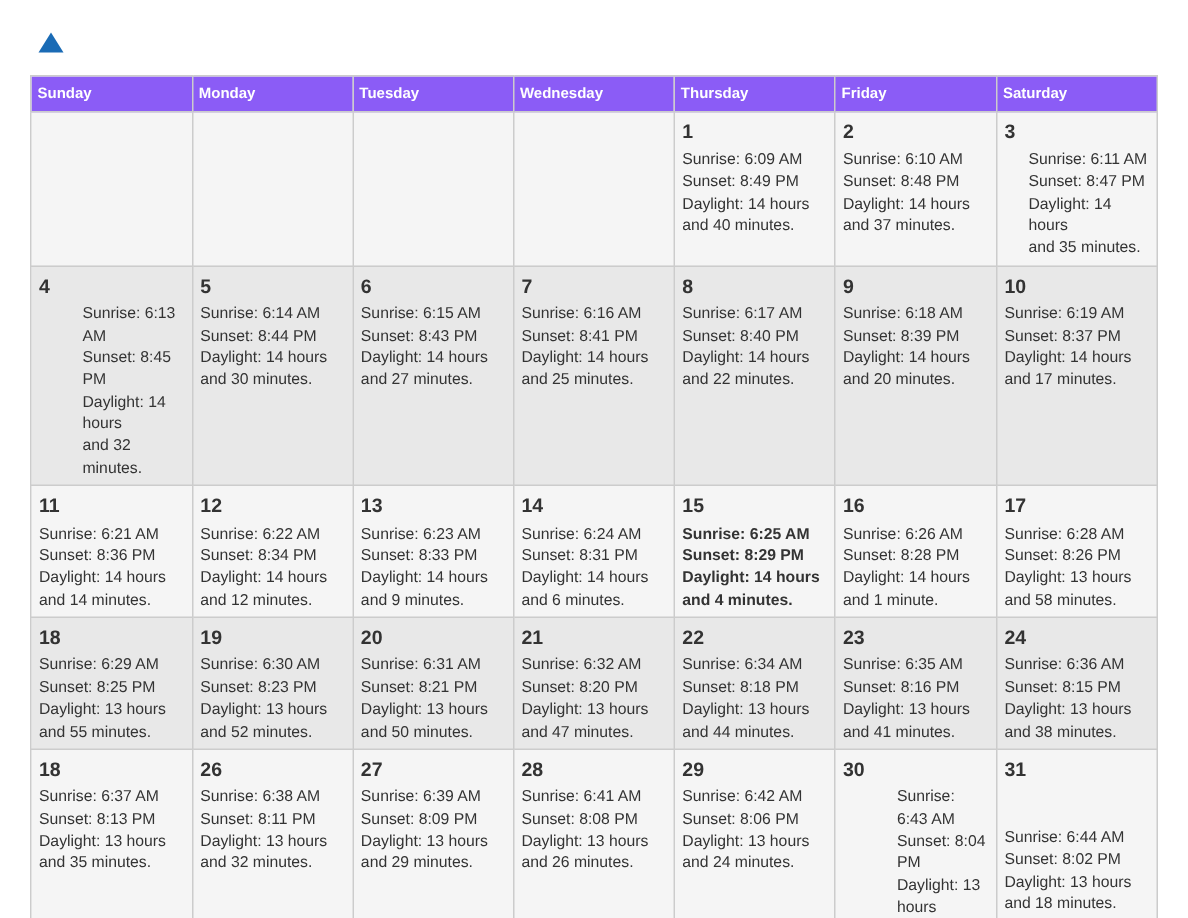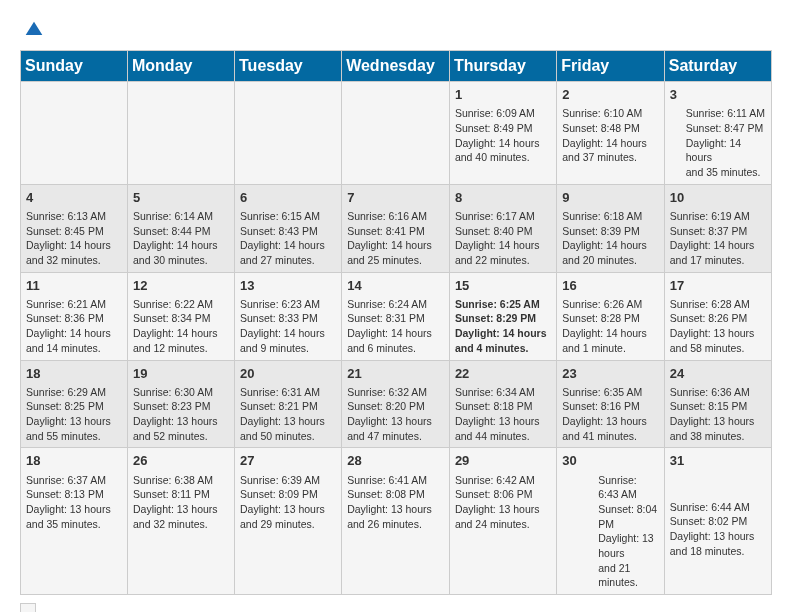--- a/index.html
+++ b/index.html
@@ -53,25 +53,25 @@
     .subtitle {
       font-size: 16px;
       color: #555;
     }
     .calendar {
       width: 100%;
       border-collapse: collapse;
       font-size: 11px;
     }
     .calendar thead th {
-      background-color: #0369a1;
+      background-color: #8b5cf6;
       color: white;
       padding: 6px 4px;
       text-align: left;
-      font-size: 16px;
+      font-size: 10px;
       font-weight: bold;
       border: 1px solid #ccc;
     }
     .calendar tbody td {
       vertical-align: top;
       padding: 4px 5px;
       border: 1px solid #ccc;
       width: 108px;
       min-height: 80px;
       color: #333;
@@ -166,21 +166,21 @@
           <span class="day-num">3</span>
           <div class="day-info" style="white-space: pre-line; margin-left: 16px;">Sunrise: 6:11 AM
 Sunset: 8:47 PM
 Daylight: 14 hours
 and 35 minutes.</div>
         </td>
       </tr>
       <tr>
         <td>
           <span class="day-num">4</span>
-          <div class="day-info" style="white-space: pre-line;">Sunrise: 6:13 AM
+          <div class="day-info" style="white-space: pre-line; margin-left: 29px;">Sunrise: 6:13 AM
 Sunset: 8:45 PM
 Daylight: 14 hours
 and 32 minutes.</div>
         </td>
         <td>
           <span class="day-num">5</span>
           <div class="day-info" style="white-space: pre-line;">Sunrise: 6:14 AM
 Sunset: 8:44 PM
 Daylight: 14 hours
 and 30 minutes.</div>

